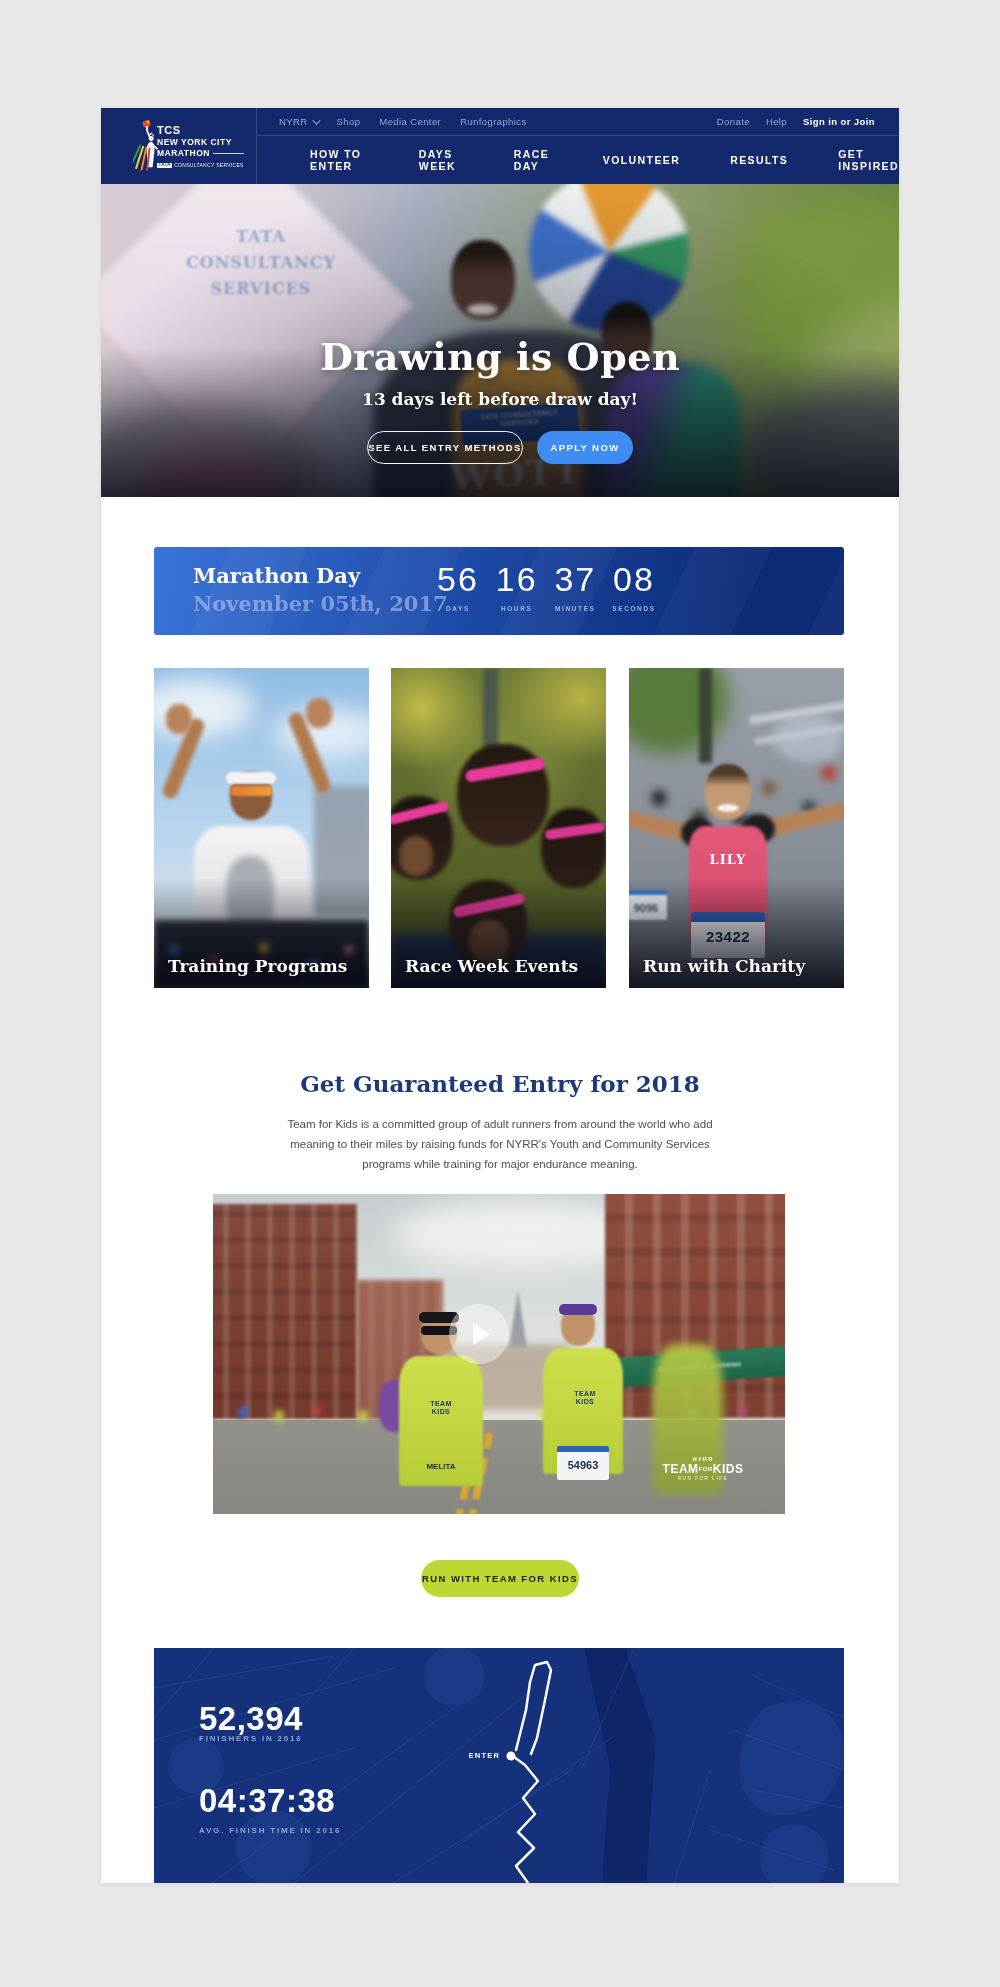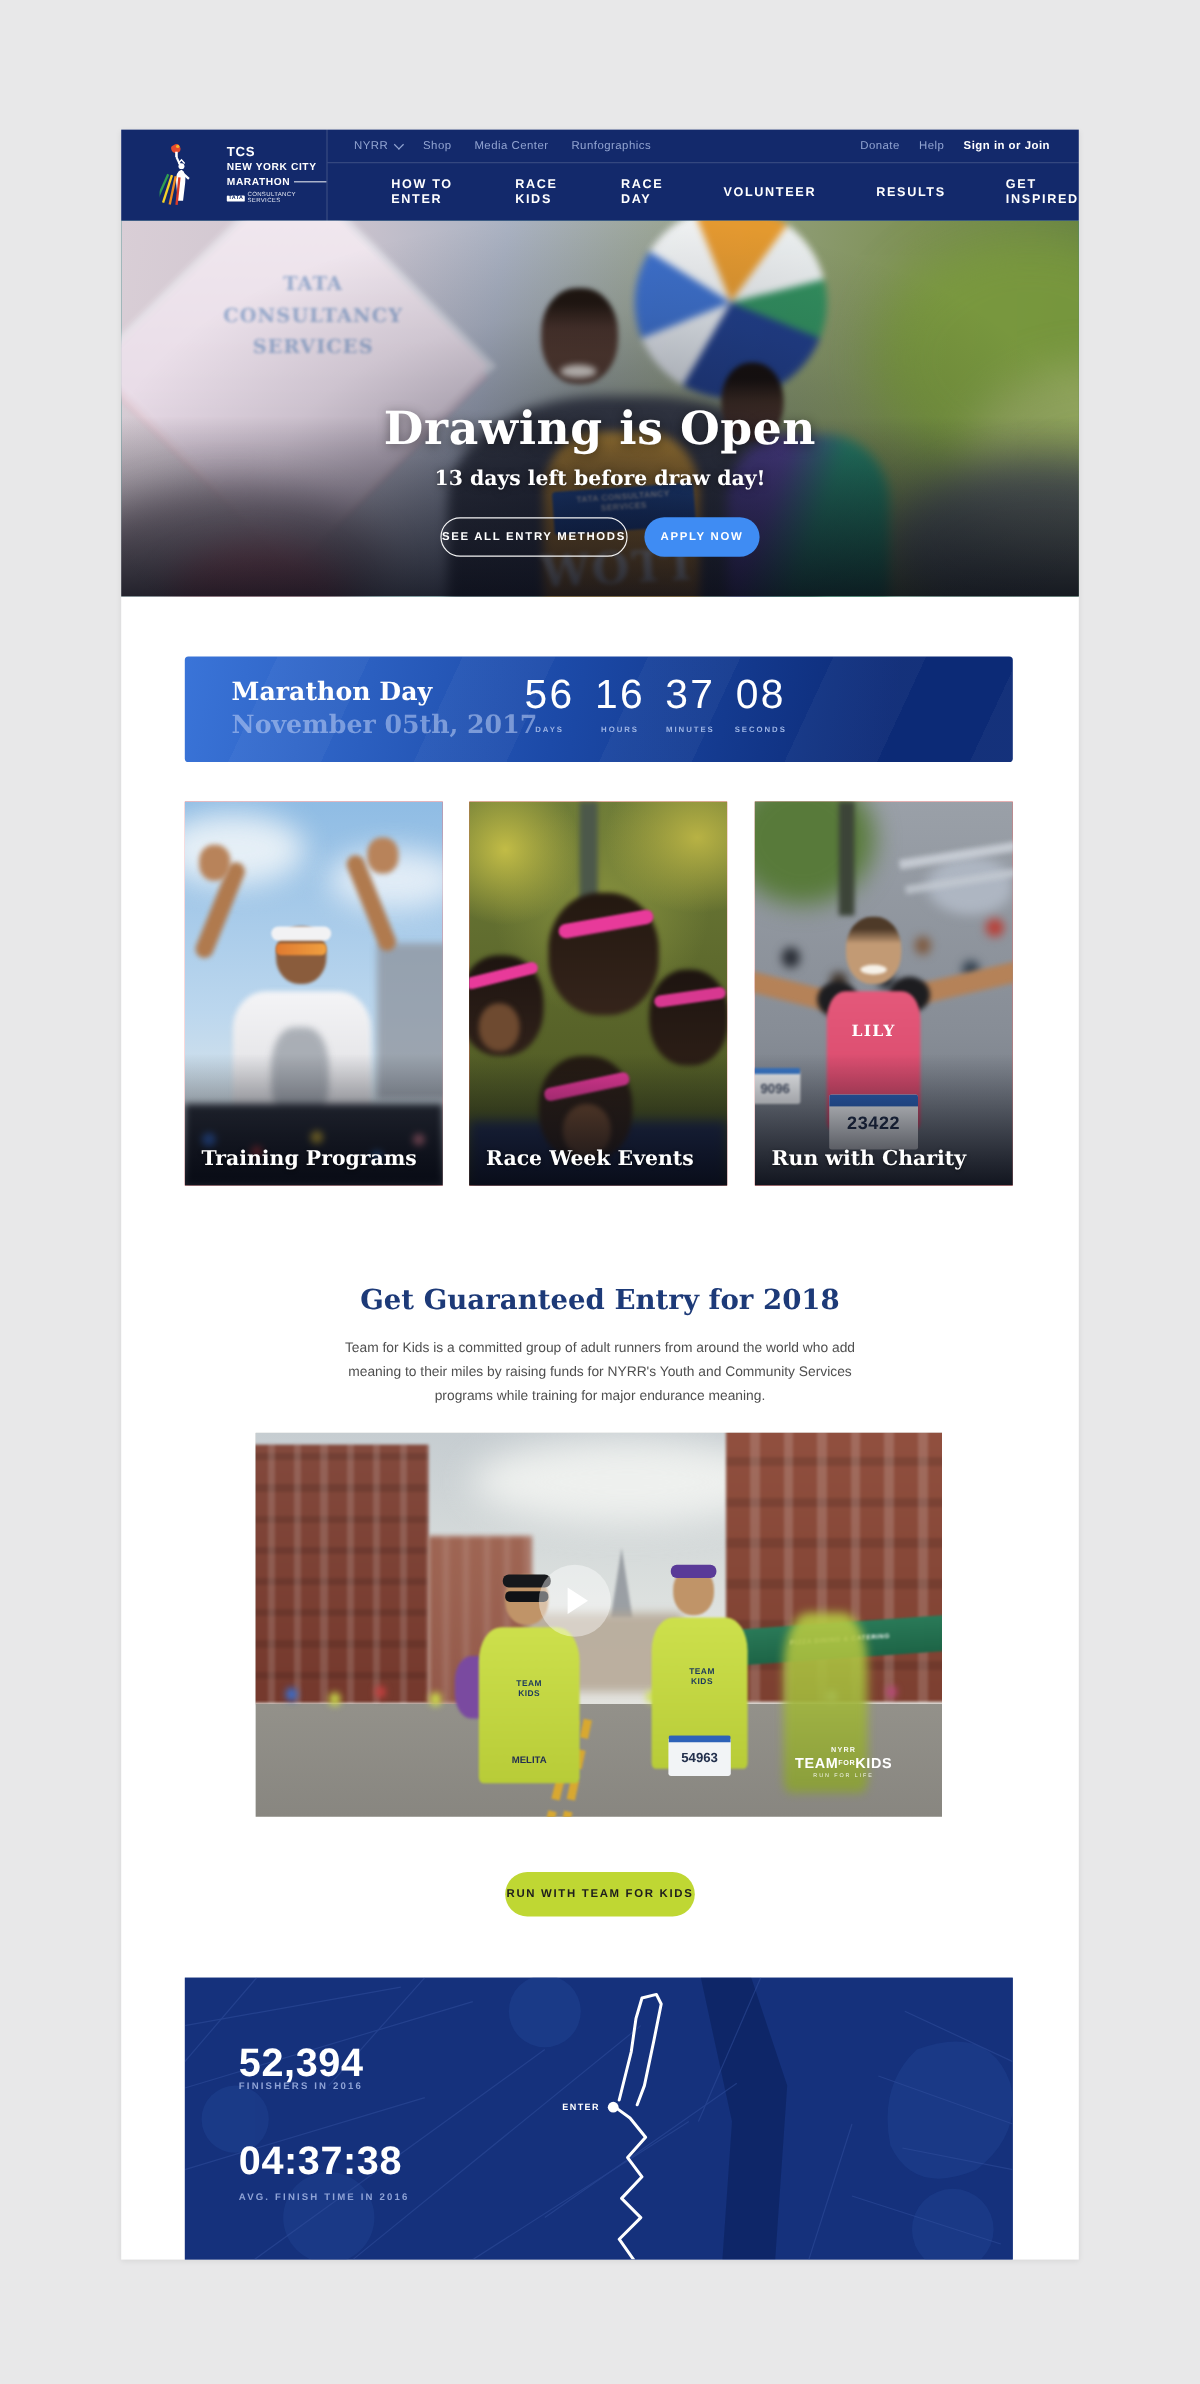--- a/index.html
+++ b/index.html
@@ -2,21 +2,21 @@
 <html><head>
 <meta charset="utf-8">
 <style>
   * { margin:0; padding:0; box-sizing:border-box; }
   body { font-family:"Liberation Sans", sans-serif; background:#e8e8e9; }
   .page { position:relative; width:1000px; height:1987px; background:#e8e8e9; overflow:hidden; margin:0 auto; }
   .content { position:absolute; left:101px; top:108px; width:798px; height:1775px; background:#ffffff; box-shadow:0 1px 5px rgba(0,0,0,.08); }
 
   
   .site-header { position:absolute; top:0; left:0; width:798px; height:76px; background:#13296b; display:flex; }
-  .logo { width:172px; height:76px; position:relative; border-right:1px solid rgba(255,255,255,.16); display:flex; align-items:center; padding-left:48px; cursor:pointer; }
+  .logo { width:156px; height:76px; position:relative; border-right:1px solid rgba(255,255,255,.16); display:flex; align-items:center; padding-left:16px; cursor:pointer; }
   .logo svg { position:absolute; left:32px; top:9px; }
   .logo-text { margin-left:40px; color:#fff; line-height:1.1; }
   .logo-text .l1 { font-size:11px; font-weight:bold; letter-spacing:.6px; }
   .logo-text .l2 { font-size:8.5px; font-weight:bold; letter-spacing:.5px; margin-top:2px; }
   .logo-text .l3 { font-size:8.5px; font-weight:bold; letter-spacing:.5px; margin-top:2px; display:flex; align-items:center; gap:3px; }
   .logo-text .l3::after { content:""; flex:1; height:1px; background:rgba(255,255,255,.8); }
   .logo-text .l4 { font-size:5px; letter-spacing:.3px; margin-top:4px; color:#e8ecf6; display:flex; align-items:center; gap:2px; }
   .tata-chip { background:#fff; color:#13296b; font-weight:bold; font-size:4.5px; padding:0 1.5px; border-radius:1px; }
   .header-right { flex:1; display:flex; flex-direction:column; }
   .utility-row { height:28px; border-bottom:1px solid rgba(255,255,255,.14); display:flex; align-items:center; padding:0 24px 0 22px; }
@@ -60,21 +60,21 @@
   .countdown::after { content:""; position:absolute; inset:0; background:repeating-linear-gradient(115deg, transparent 0 70px, rgba(255,255,255,.035) 70px 140px); }
   .cd-title { position:absolute; left:39px; top:16px; color:#fff; font-family:"DejaVu Serif", serif; font-weight:bold; font-size:21px; }
   .cd-date { position:absolute; left:39px; top:44px; color:rgba(190,208,245,.55); font-family:"DejaVu Serif", serif; font-weight:bold; font-size:21px; }
   .cd-units { position:absolute; left:278px; top:14px; width:228px; display:flex; justify-content:space-between; z-index:2; }
   .cd-unit { width:52px; text-align:center; }
   .cd-num { color:#fff; font-size:34px; font-weight:300; letter-spacing:2px; line-height:36px; }
   .cd-lab { margin-top:8px; color:#9db4e4; font-size:6.5px; font-weight:bold; letter-spacing:1.6px; }
 
   
   .cards { position:absolute; left:53px; top:560px; width:690px; height:320px; }
-  .card { position:absolute; top:0; width:215px; height:320px; overflow:hidden; cursor:pointer; background:#ef4444; }
+  .card { position:absolute; top:0; width:215px; height:320px; overflow:hidden; cursor:pointer; background:#737373; }
   .card .abs { position:absolute; }
   .card-cap-grad { position:absolute; left:0; bottom:0; width:100%; height:110px; background:linear-gradient(rgba(5,8,18,0),rgba(5,8,18,.88)); }
   .card-cap { position:absolute; left:14px; bottom:12px; color:#fff; font-family:"DejaVu Serif", serif; font-weight:bold; font-size:17px; text-shadow:0 1px 3px rgba(0,0,0,.6); }
   
   .c1-sky { inset:0; background:linear-gradient(#8fbce4,#bcd7ee 55%,#d9e4ea 80%); }
   .c1-cloud1 { left:-20px; top:10px; width:120px; height:60px; background:#eef4f8; border-radius:50%; filter:blur(12px); opacity:.9; }
   .c1-cloud2 { left:120px; top:40px; width:110px; height:50px; background:#f2f6fa; border-radius:50%; filter:blur(12px); opacity:.8; }
   .c1-bldg { left:160px; top:118px; width:60px; height:130px; background:#8d929b; filter:blur(3px); opacity:.75; }
   .c1-arm-l { left:22px; top:48px; width:15px; height:85px; background:#b07a4e; border-radius:8px; transform:rotate(22deg); filter:blur(2px); }
   .c1-arm-r { left:148px; top:42px; width:15px; height:85px; background:#b07a4e; border-radius:8px; transform:rotate(-22deg); filter:blur(2px); }
@@ -243,21 +243,21 @@
             <span class="u-link">Runfographics</span>
           </div>
           <div class="u-right">
             <span class="u-link">Donate</span>
             <span class="u-link">Help</span>
             <span class="u-link bright">Sign in or Join</span>
           </div>
         </div>
         <nav class="main-nav">
           <span class="n-link">HOW TO ENTER</span>
-          <span class="n-link">RACE KIDS</span>
+          <span class="n-link">DAYS WEEK</span>
           <span class="n-link">RACE DAY</span>
           <span class="n-link">VOLUNTEER</span>
           <span class="n-link">RESULTS</span>
           <span class="n-link">GET INSPIRED</span>
         </nav>
       </div>
     </header>
 
     <section class="hero">
       <div class="abs hero-base"></div>

